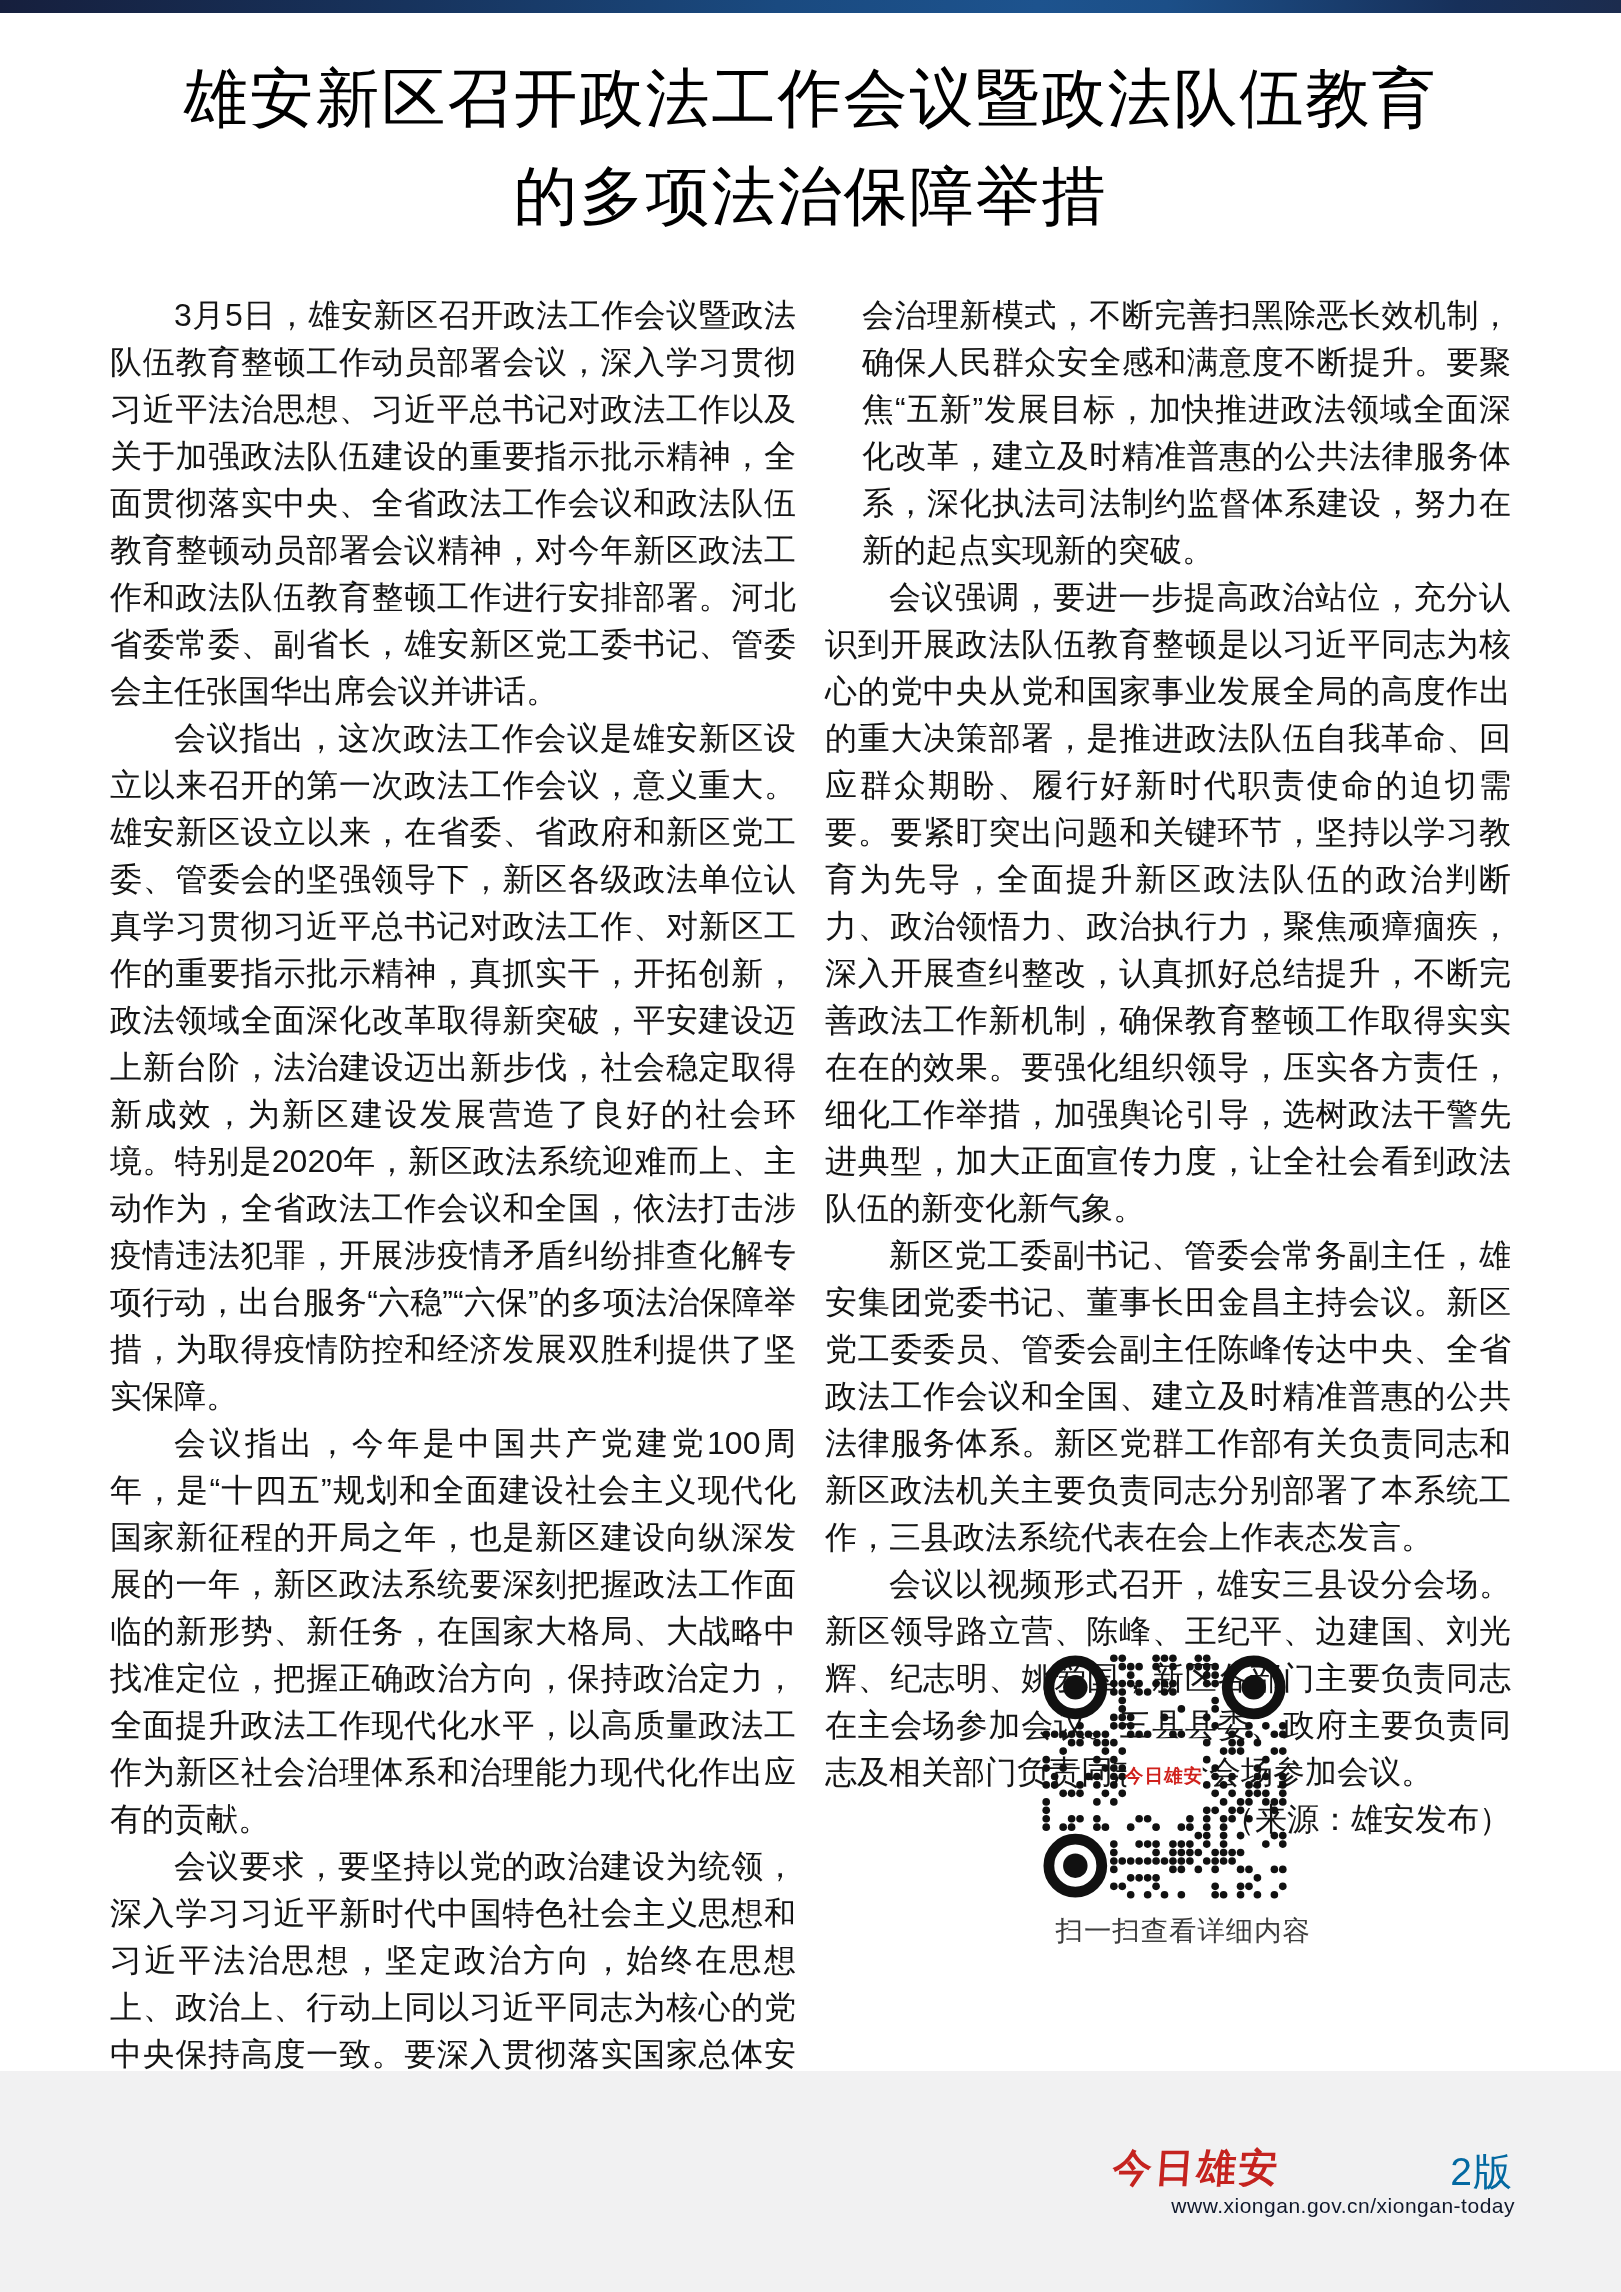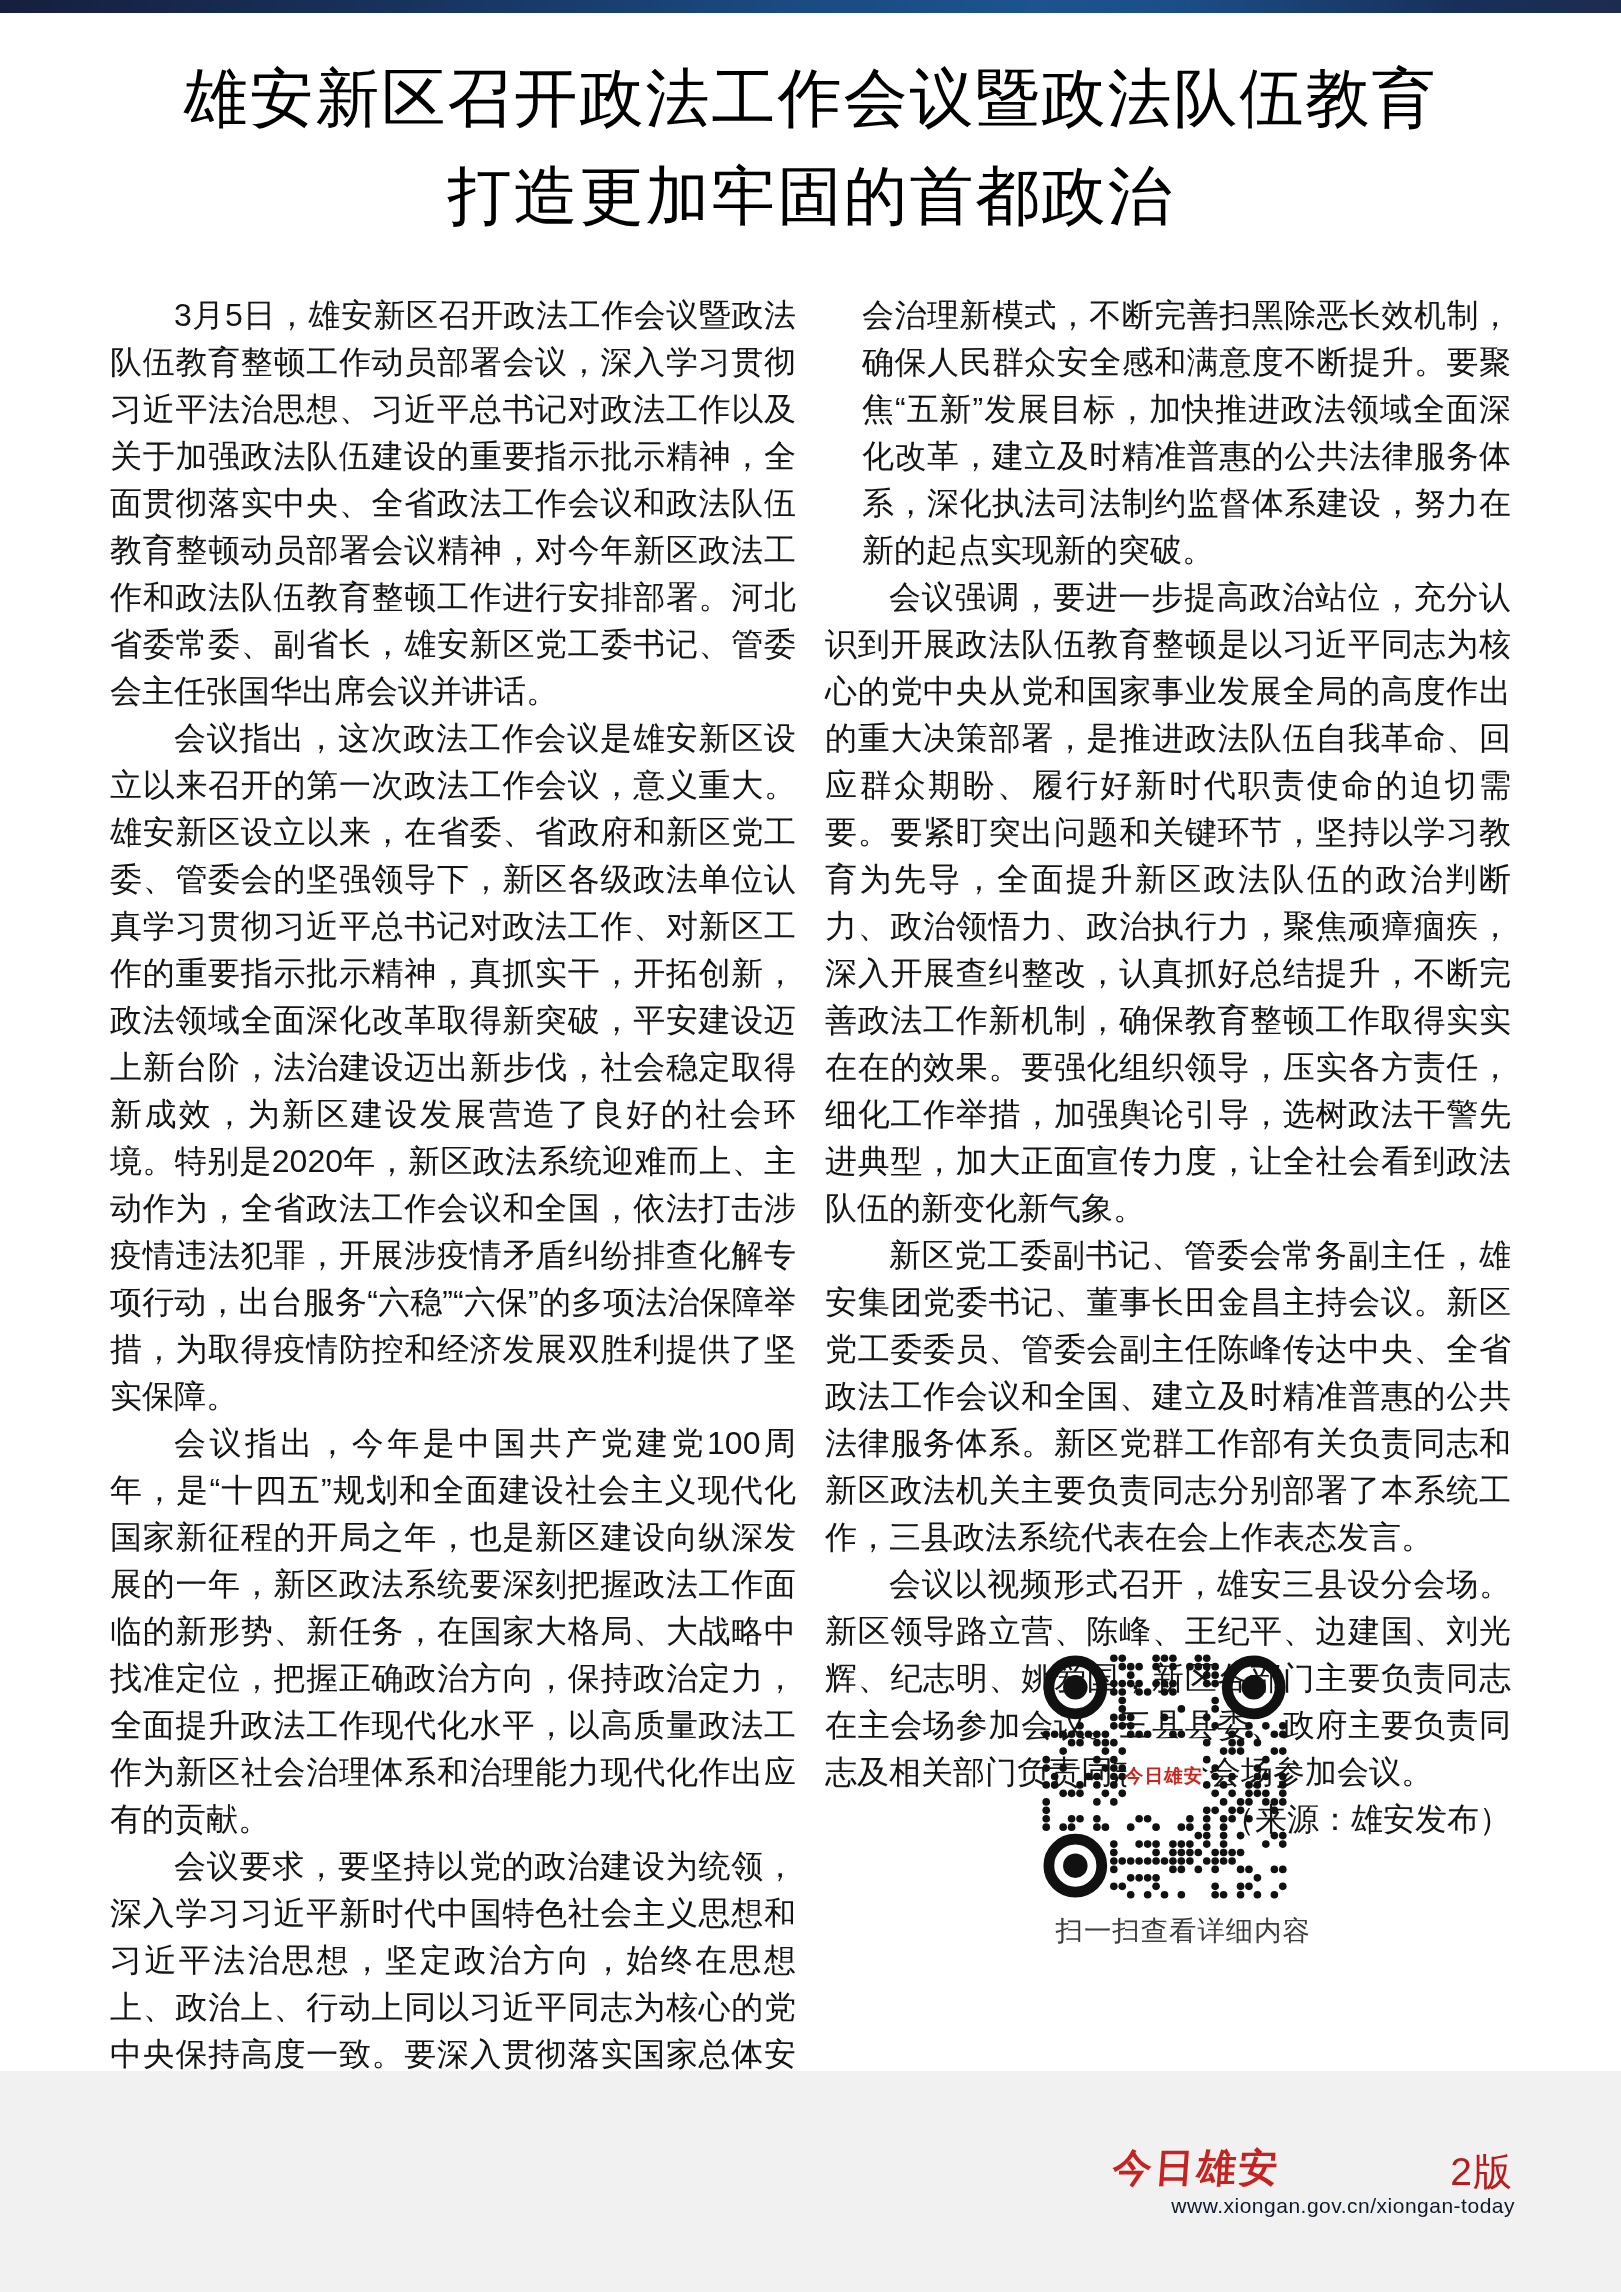--- a/index.html
+++ b/index.html
@@ -43,42 +43,42 @@
     background:#f1f1f2;
   }
   .footer-logo{
     position:absolute;left:1113px;top:2141px;
     font-family:"Liberation Serif","DejaVu Serif",serif;
     font-size:39px;font-weight:bold;color:#c5231f;
     letter-spacing:2.9px;transform:skewX(-4deg);
   }
   .footer-page{
     position:absolute;right:108px;top:2145px;
-    font-size:39px;color:#b91c1c;font-weight:300;letter-spacing:1px;
+    font-size:39px;color:#0369a1;font-weight:300;letter-spacing:1px;
   }
   .footer-url{
     position:absolute;right:106px;top:2194px;
     font-size:21px;color:#0f172a;font-weight:300;letter-spacing:0.5px;
   }
   .qr-label{
     position:absolute;left:84px;top:84px;width:76px;height:76px;
     display:flex;align-items:center;justify-content:center;
     font-family:"Liberation Serif","DejaVu Serif",serif;
     font-size:18.6px;font-weight:bold;color:#d0211c;letter-spacing:1px;
     white-space:nowrap;
   }
 </style>
 </head>
 <body>
 
 <div class="top-bar"></div>
 
 <div class="title-block">
   <div>雄安新区召开政法工作会议暨政法队伍教育</div>
-  <div>打造更加牢固的首都政治</div>
+  <div>的多项法治保障举措</div>
 </div>
 
 <div class="col col-left">
   <p>3月5日，雄安新区召开政法工作会议暨政法队伍教育整顿工作动员部署会议，深入学习贯彻习近平法治思想、习近平总书记对政法工作以及关于加强政法队伍建设的重要指示批示精神，全面贯彻落实中央、全省政法工作会议和政法队伍教育整顿动员部署会议精神，对今年新区政法工作和政法队伍教育整顿工作进行安排部署。河北省委常委、副省长，雄安新区党工委书记、管委会主任张国华出席会议并讲话。</p>
   <p>会议指出，这次政法工作会议是雄安新区设立以来召开的第一次政法工作会议，意义重大。雄安新区设立以来，在省委、省政府和新区党工委、管委会的坚强领导下，新区各级政法单位认真学习贯彻习近平总书记对政法工作、对新区工作的重要指示批示精神，真抓实干，开拓创新，政法领域全面深化改革取得新突破，平安建设迈上新台阶，法治建设迈出新步伐，社会稳定取得新成效，为新区建设发展营造了良好的社会环境。特别是2020年，新区政法系统迎难而上、主动作为，全省政法工作会议和全国，依法打击涉疫情违法犯罪，开展涉疫情矛盾纠纷排查化解专项行动，出台服务“六稳”“六保”的多项法治保障举措，为取得疫情防控和经济发展双胜利提供了坚实保障。</p>
   <p>会议指出，今年是中国共产党建党100周年，是“十四五”规划和全面建设社会主义现代化国家新征程的开局之年，也是新区建设向纵深发展的一年，新区政法系统要深刻把握政法工作面临的新形势、新任务，在国家大格局、大战略中找准定位，把握正确政治方向，保持政治定力，全面提升政法工作现代化水平，以高质量政法工作为新区社会治理体系和治理能力现代化作出应有的贡献。</p>
   <p>会议要求，要坚持以党的政治建设为统领，深入学习习近平新时代中国特色社会主义思想和习近平法治思想，坚定政治方向，始终在思想上、政治上、行动上同以习近平同志为核心的党中央保持高度一致。要深入贯彻落实国家总体安全观，切实防范化解重大风险，扎实做好意识形态领域工作，深化反恐防暴斗争，打造更加牢固的首都政治“护城河”。要统筹推进市域社会治理和平安建设，积极探索具有雄安特色、符合新区实际的社</p>
 </div>
 
 <div class="col col-right">

